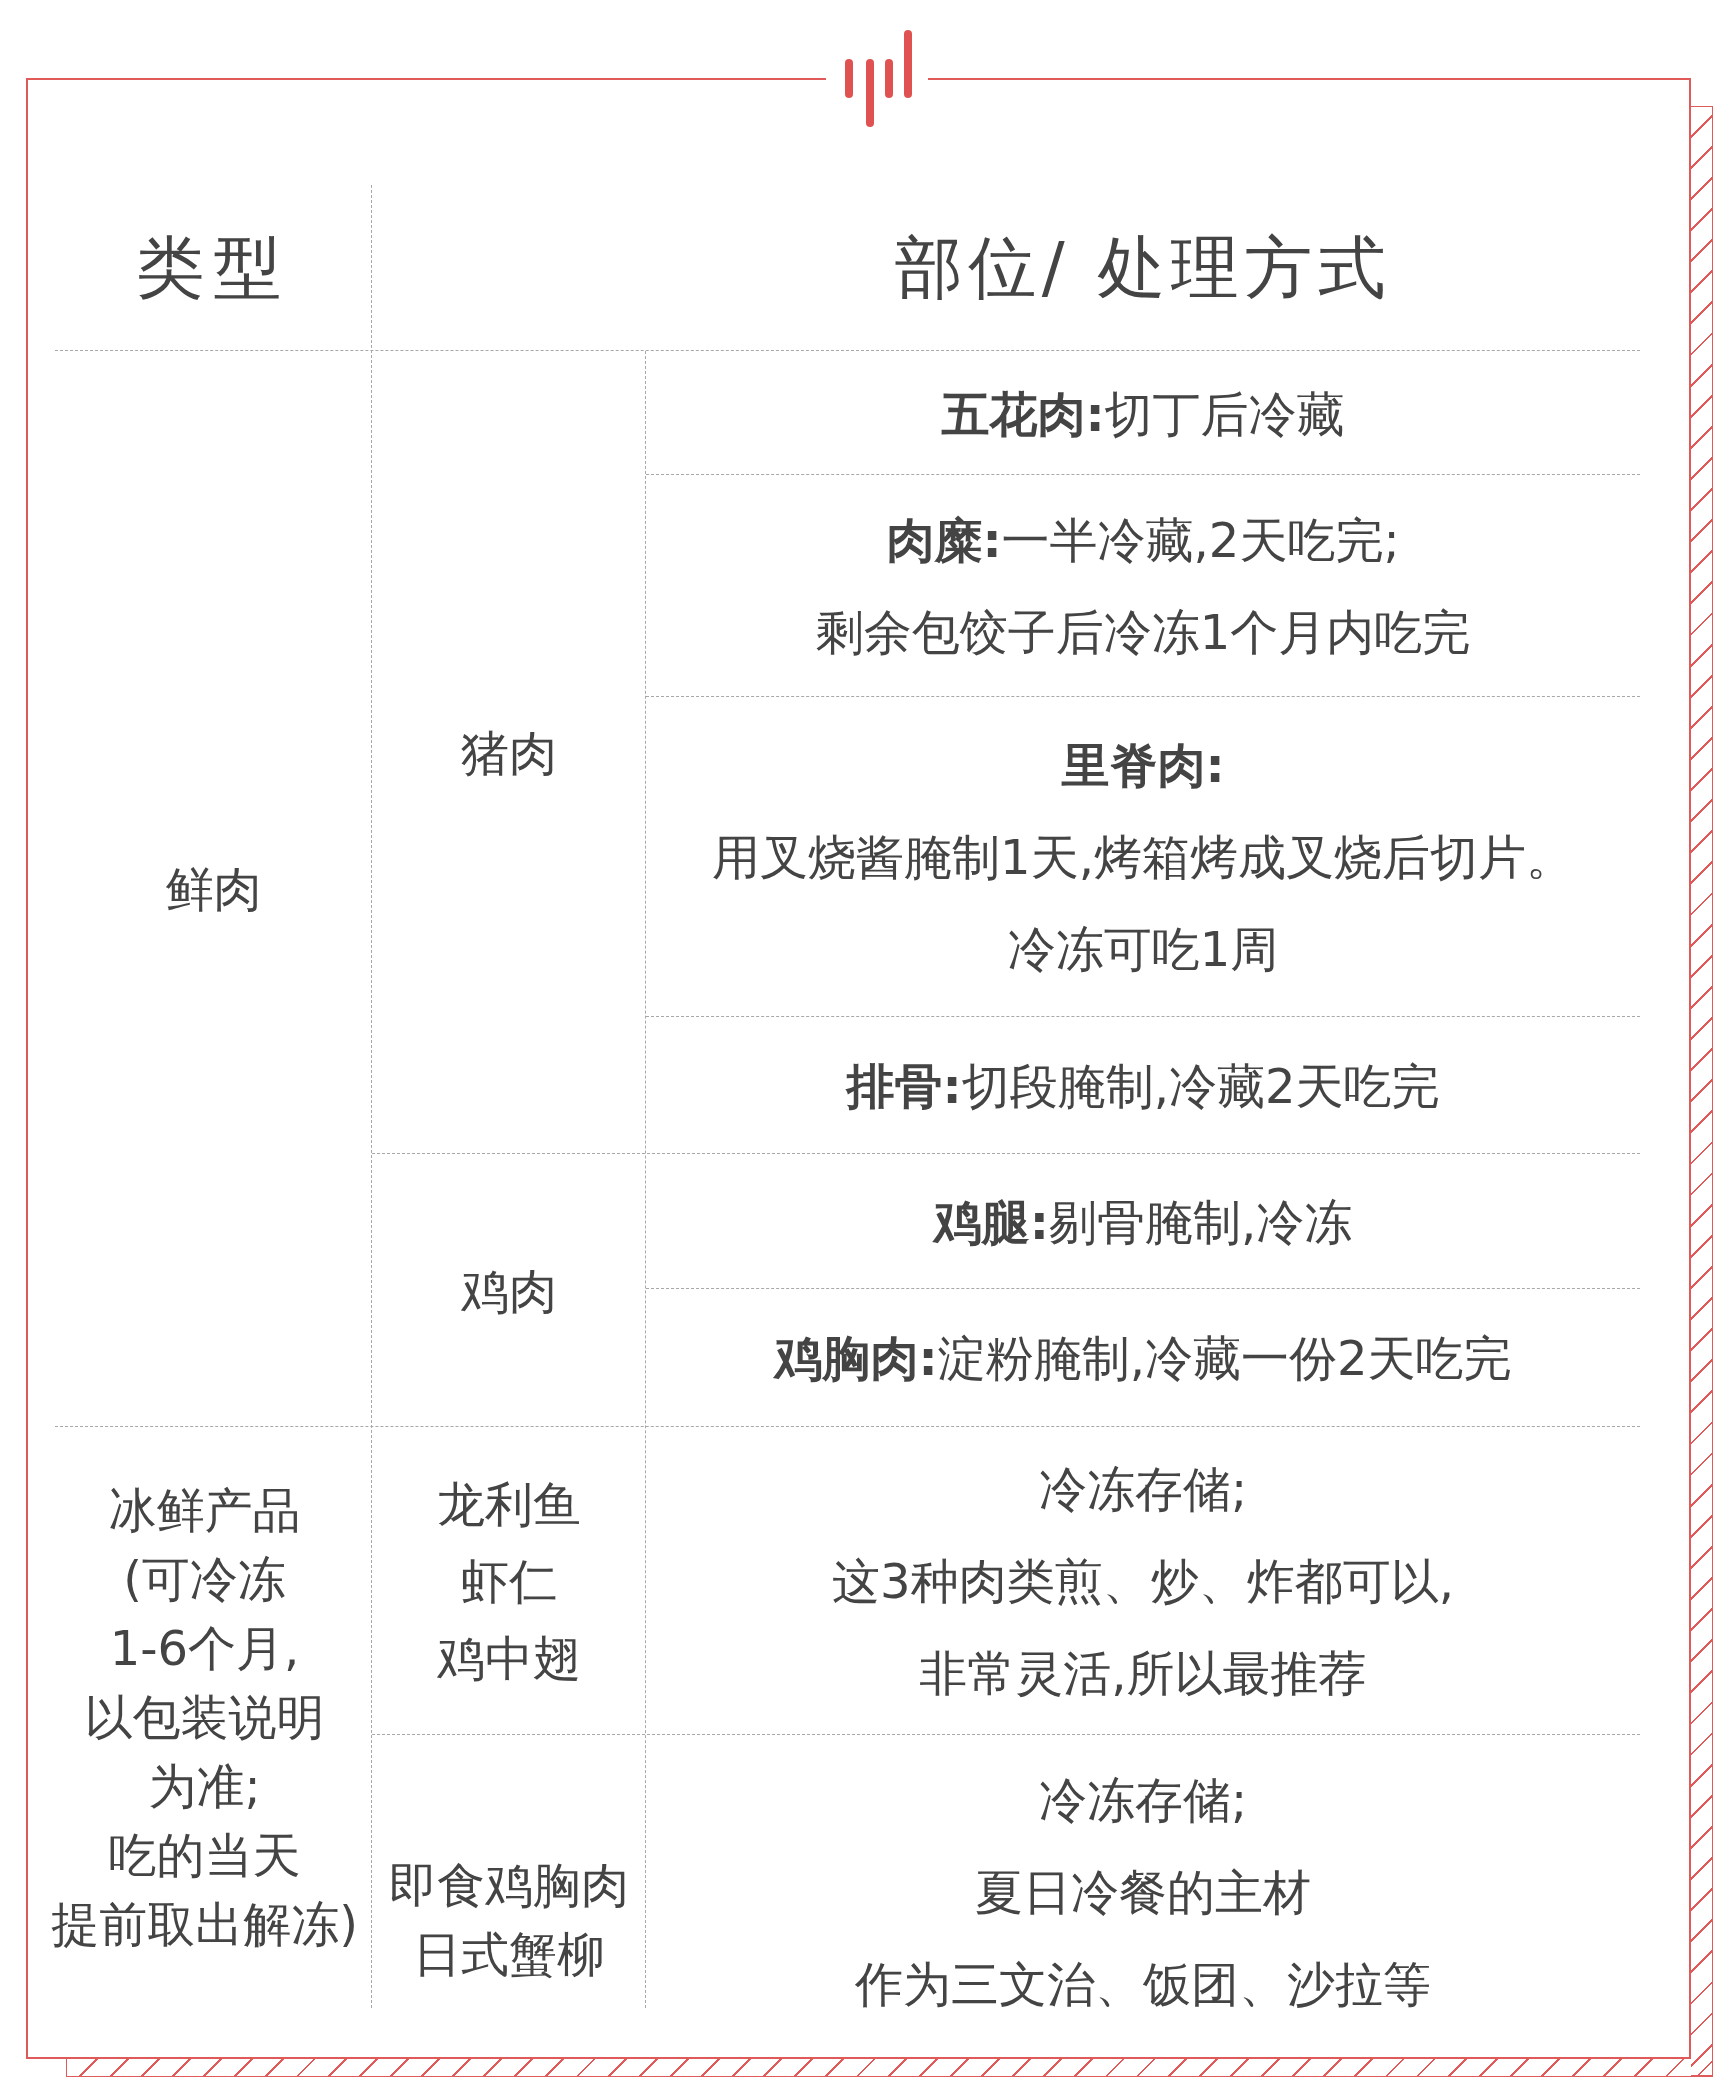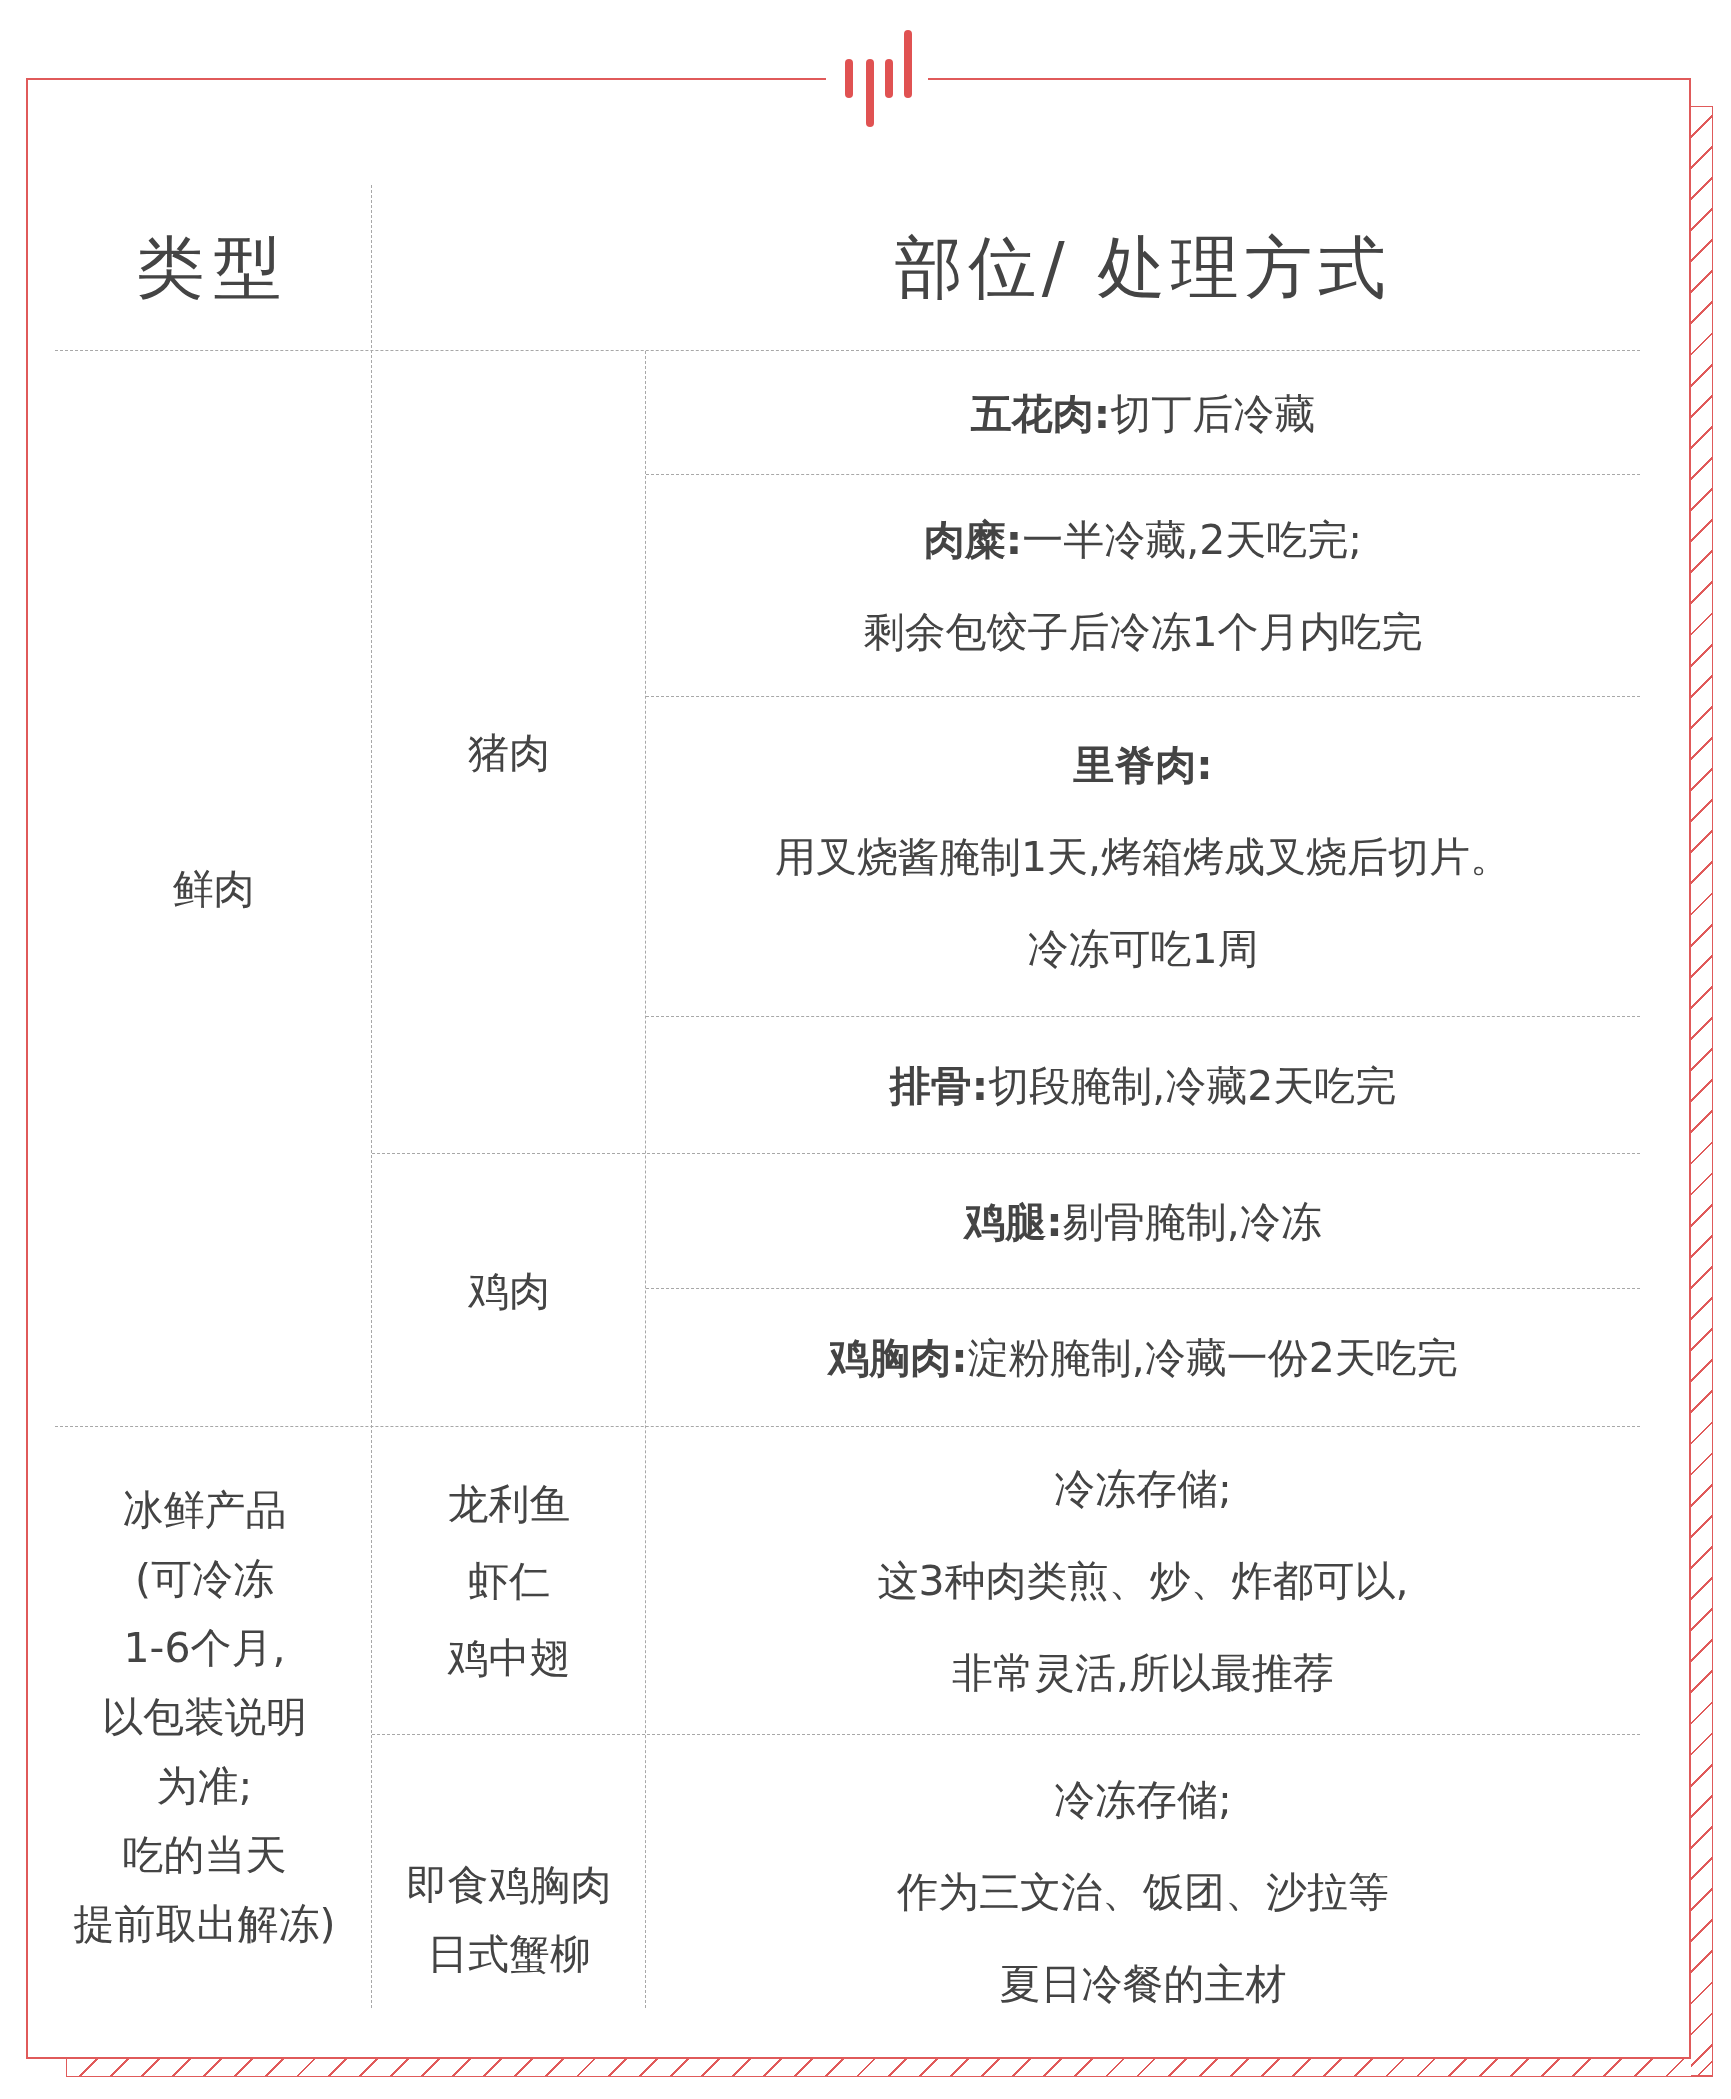--- a/index.html
+++ b/index.html
@@ -13,21 +13,21 @@
   .shadow-bottom { position: absolute; left: 66px; top: 2059px; width: 1647px; height: 17.5px;
      border: 1.8px solid #e05a5a; border-top: none; box-sizing: border-box;
      background: repeating-linear-gradient(135deg, transparent 0 20px, #e05a5a 20px 22px); }
   .gap-top { position: absolute; top: 72px; left: 826px; width: 102px; height: 13px; background: #fff; }
   .bar { position: absolute; width: 8.3px; background: #e05252; border-radius: 4.6px; }
   .hline { position: absolute; height: 0; border-top: 1.8px dashed #a8a8a8; }
   .vline { position: absolute; width: 0; border-left: 1.8px dashed #a8a8a8; }
   .hdr { position: absolute; font-weight: normal; font-size: 68px; letter-spacing: 9.2px; color: #444;
          display: flex; align-items: center; justify-content: center; }
   .cell { position: absolute; display: flex; flex-direction: column; align-items: center;
-          justify-content: center; text-align: center; font-size: 41px; color: #444; }
+          justify-content: center; text-align: center; font-size: 48px; color: #444; }
   .cell .line { line-height: 92px; white-space: nowrap; }
   .cell.tight .line { line-height: 69px; }
   .b { font-weight: bold; }
 </style>
 </head>
 <body>
 
 <div class="shadow-right"></div>
 <div class="shadow-bottom"></div>
 <div class="frame"></div>
@@ -109,16 +109,16 @@
   <div class="line">即食鸡胸肉</div>
   <div class="line">日式蟹柳</div>
 </div>
 <div class="cell" style="left:646px; top:1427px; width:994px; height:308px;">
   <div class="line">冷冻存储;</div>
   <div class="line">这3种肉类煎、炒、炸都可以,</div>
   <div class="line">非常灵活,所以最推荐</div>
 </div>
 <div class="cell" style="left:646px; top:1735px; width:994px; height:314px;">
   <div class="line">冷冻存储;</div>
+  <div class="line">夏日冷餐的主材</div>
   <div class="line">作为三文治、饭团、沙拉等</div>
-  <div class="line">夏日冷餐的主材</div>
 </div>
 
 
 </body></html>

